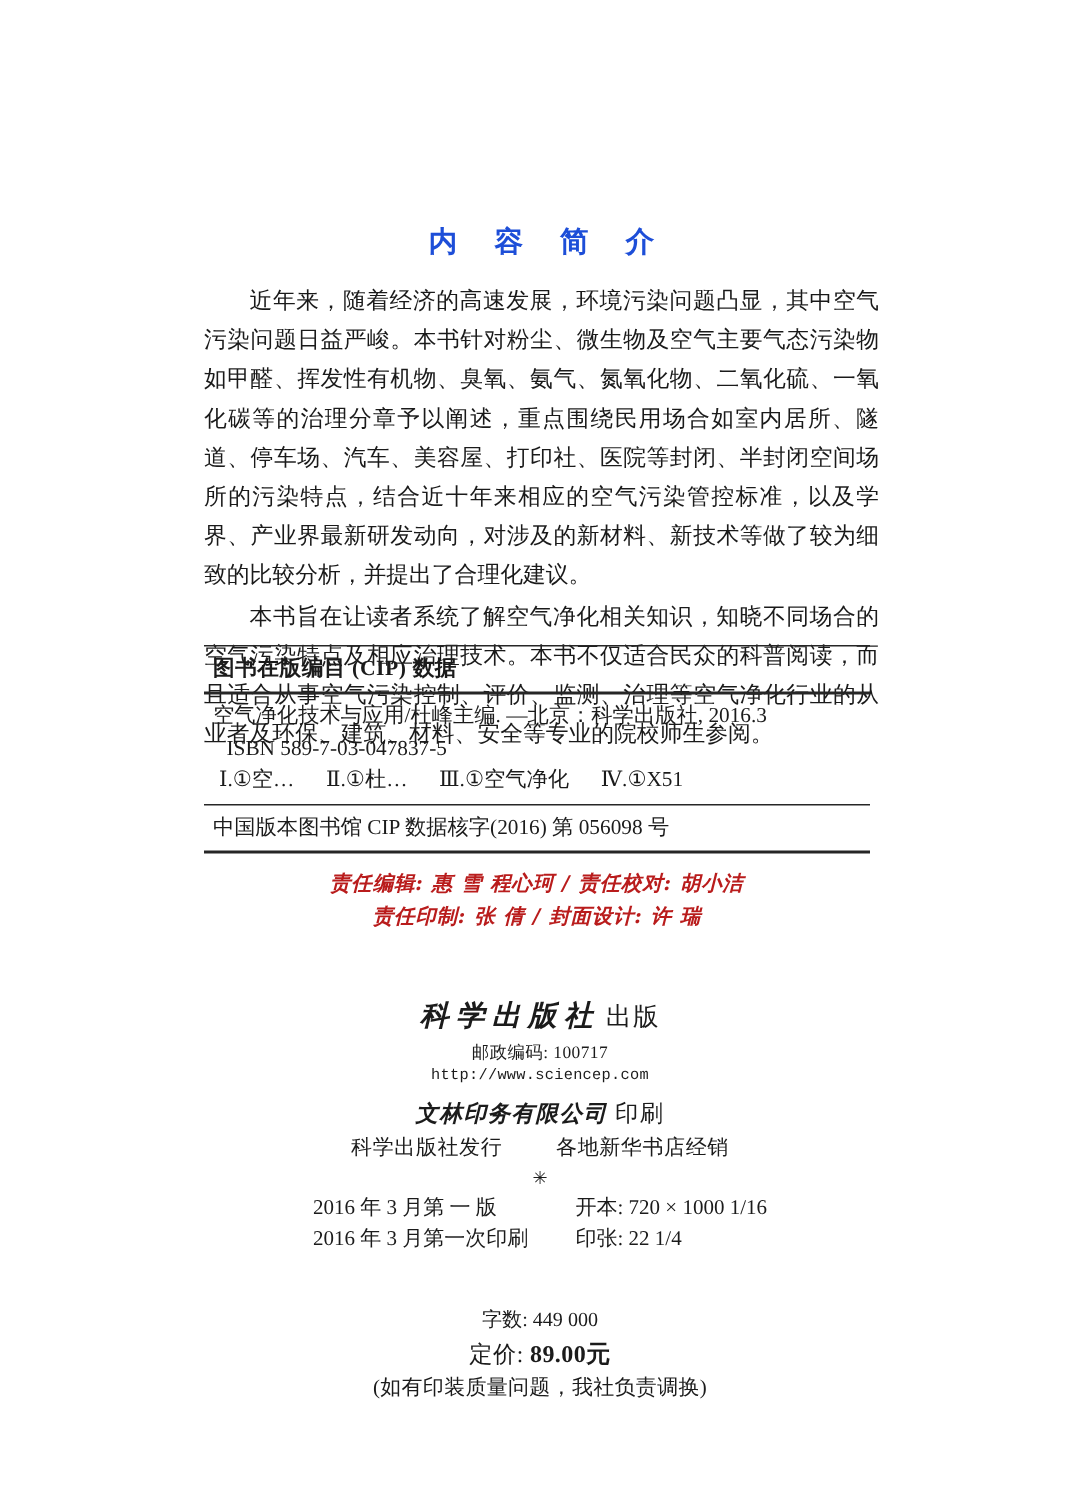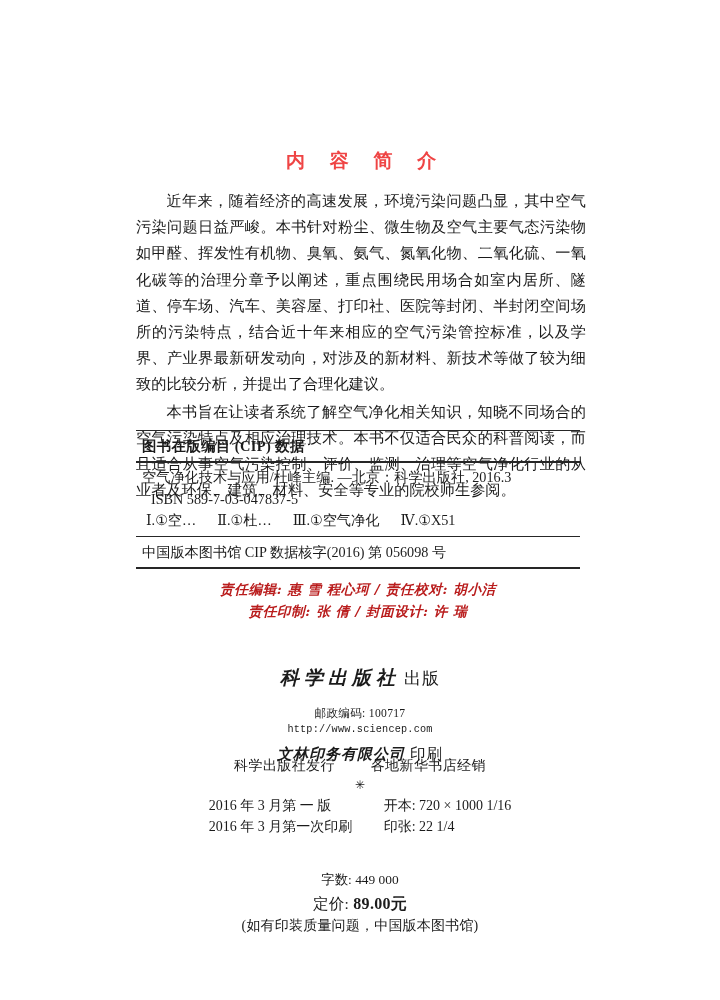--- a/index.html
+++ b/index.html
@@ -32,21 +32,21 @@
     top: 148px;
     width: 450px;
   }
   .abstract-title {
     text-align: center;
     font-size: 19px;
     font-weight: bold;
     letter-spacing: 10px;
     text-indent: 10px;
     margin: 0 0 14px 0;
-    color: #ef4444;
+    color: #1d4ed8;
   }
   .abstract-para {
     font-size: 15.2px;
     line-height: 26.2px;
     text-align: justify;
     text-justify: inter-ideograph;
     text-indent: 2em;
     margin: 0;
     color: #1a1a1a;
   }
@@ -118,21 +118,21 @@
   .publisher-block {
     position: absolute;
     left: 110px;
     top: 664px;
     width: 500px;
     text-align: center;
   }
   .publisher-name-row {
     font-size: 20px;
     line-height: 26px;
-    margin-bottom: 14px;
+    margin-bottom: 3px;
   }
   .pub-logo-text {
     font-family: "DejaVu Serif", "Liberation Serif", serif;
     font-weight: bold;
     font-style: italic;
     letter-spacing: 5px;
     font-size: 19px;
   }
   .pub-suffix {
     font-size: 17px;
@@ -297,16 +297,16 @@
       </div>
     </div>
 
     <div class="spec-center">字数: 449 000</div>
 
     <div class="price-row">
       <span>定价:</span>
       <span class="price-value">89.00</span><span class="price-value">元</span>
     </div>
 
-    <div class="note-row">(如有印装质量问题，中国版本图书馆)</div>
+    <div class="note-row">(如有印装质量问题，我社负责调换)</div>
   </div>
 
 </div>
 
 </body></html>

